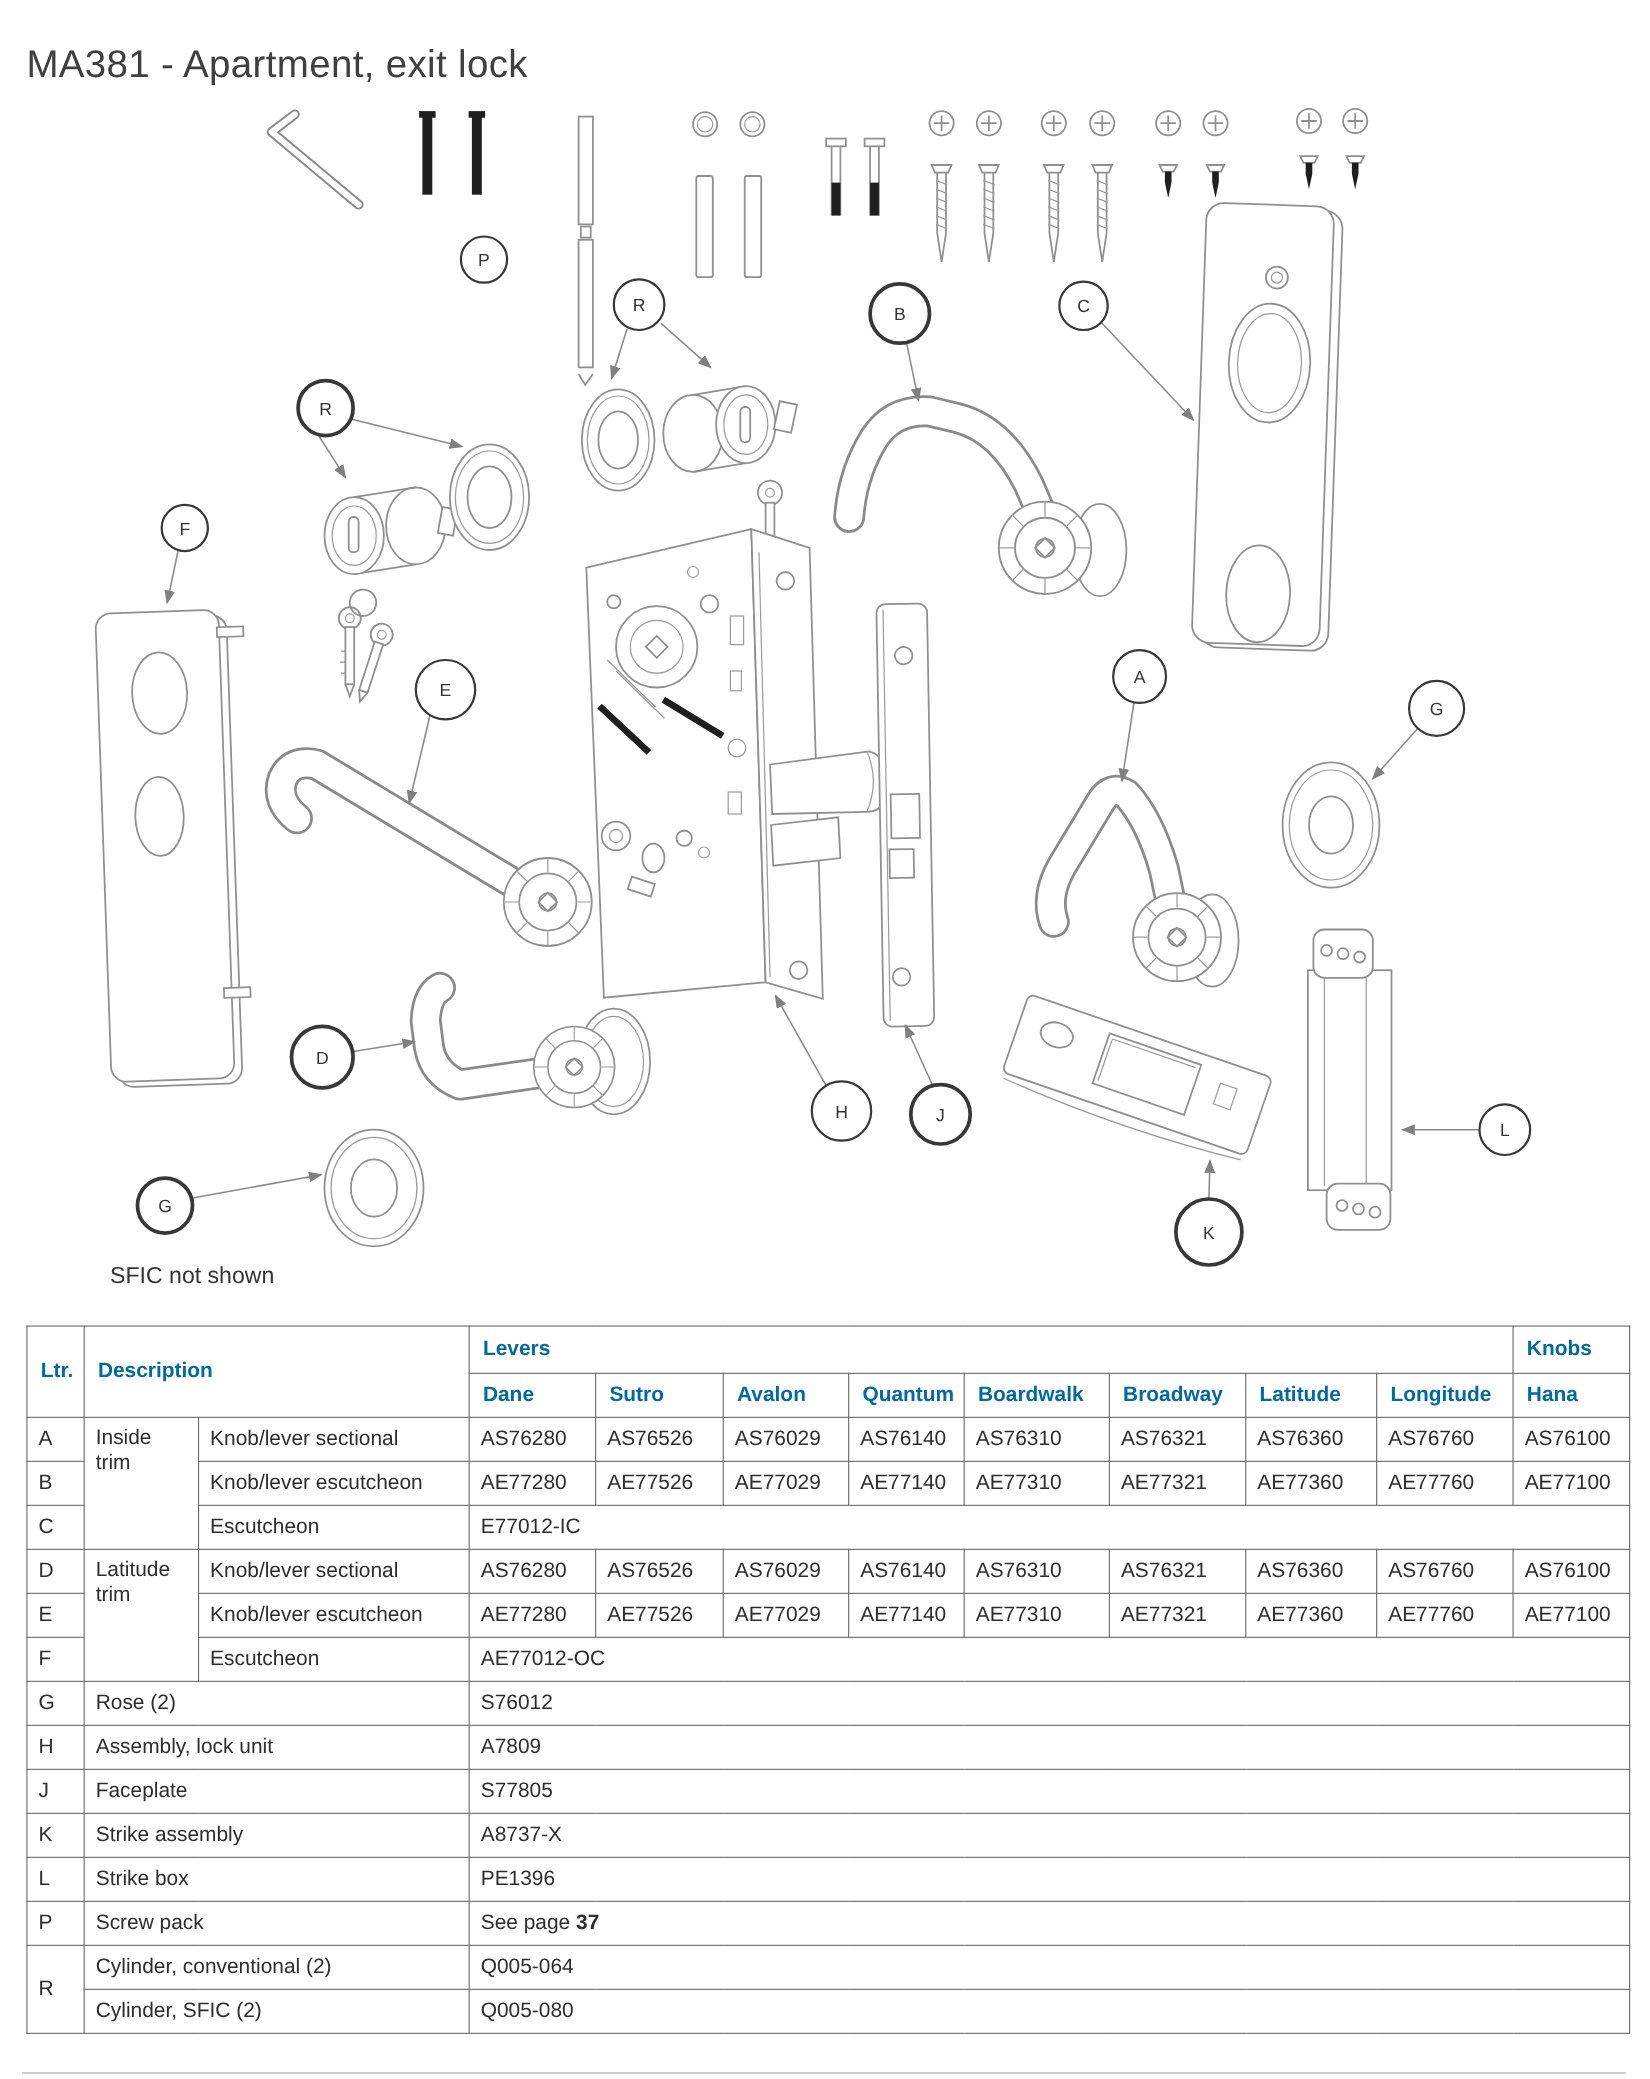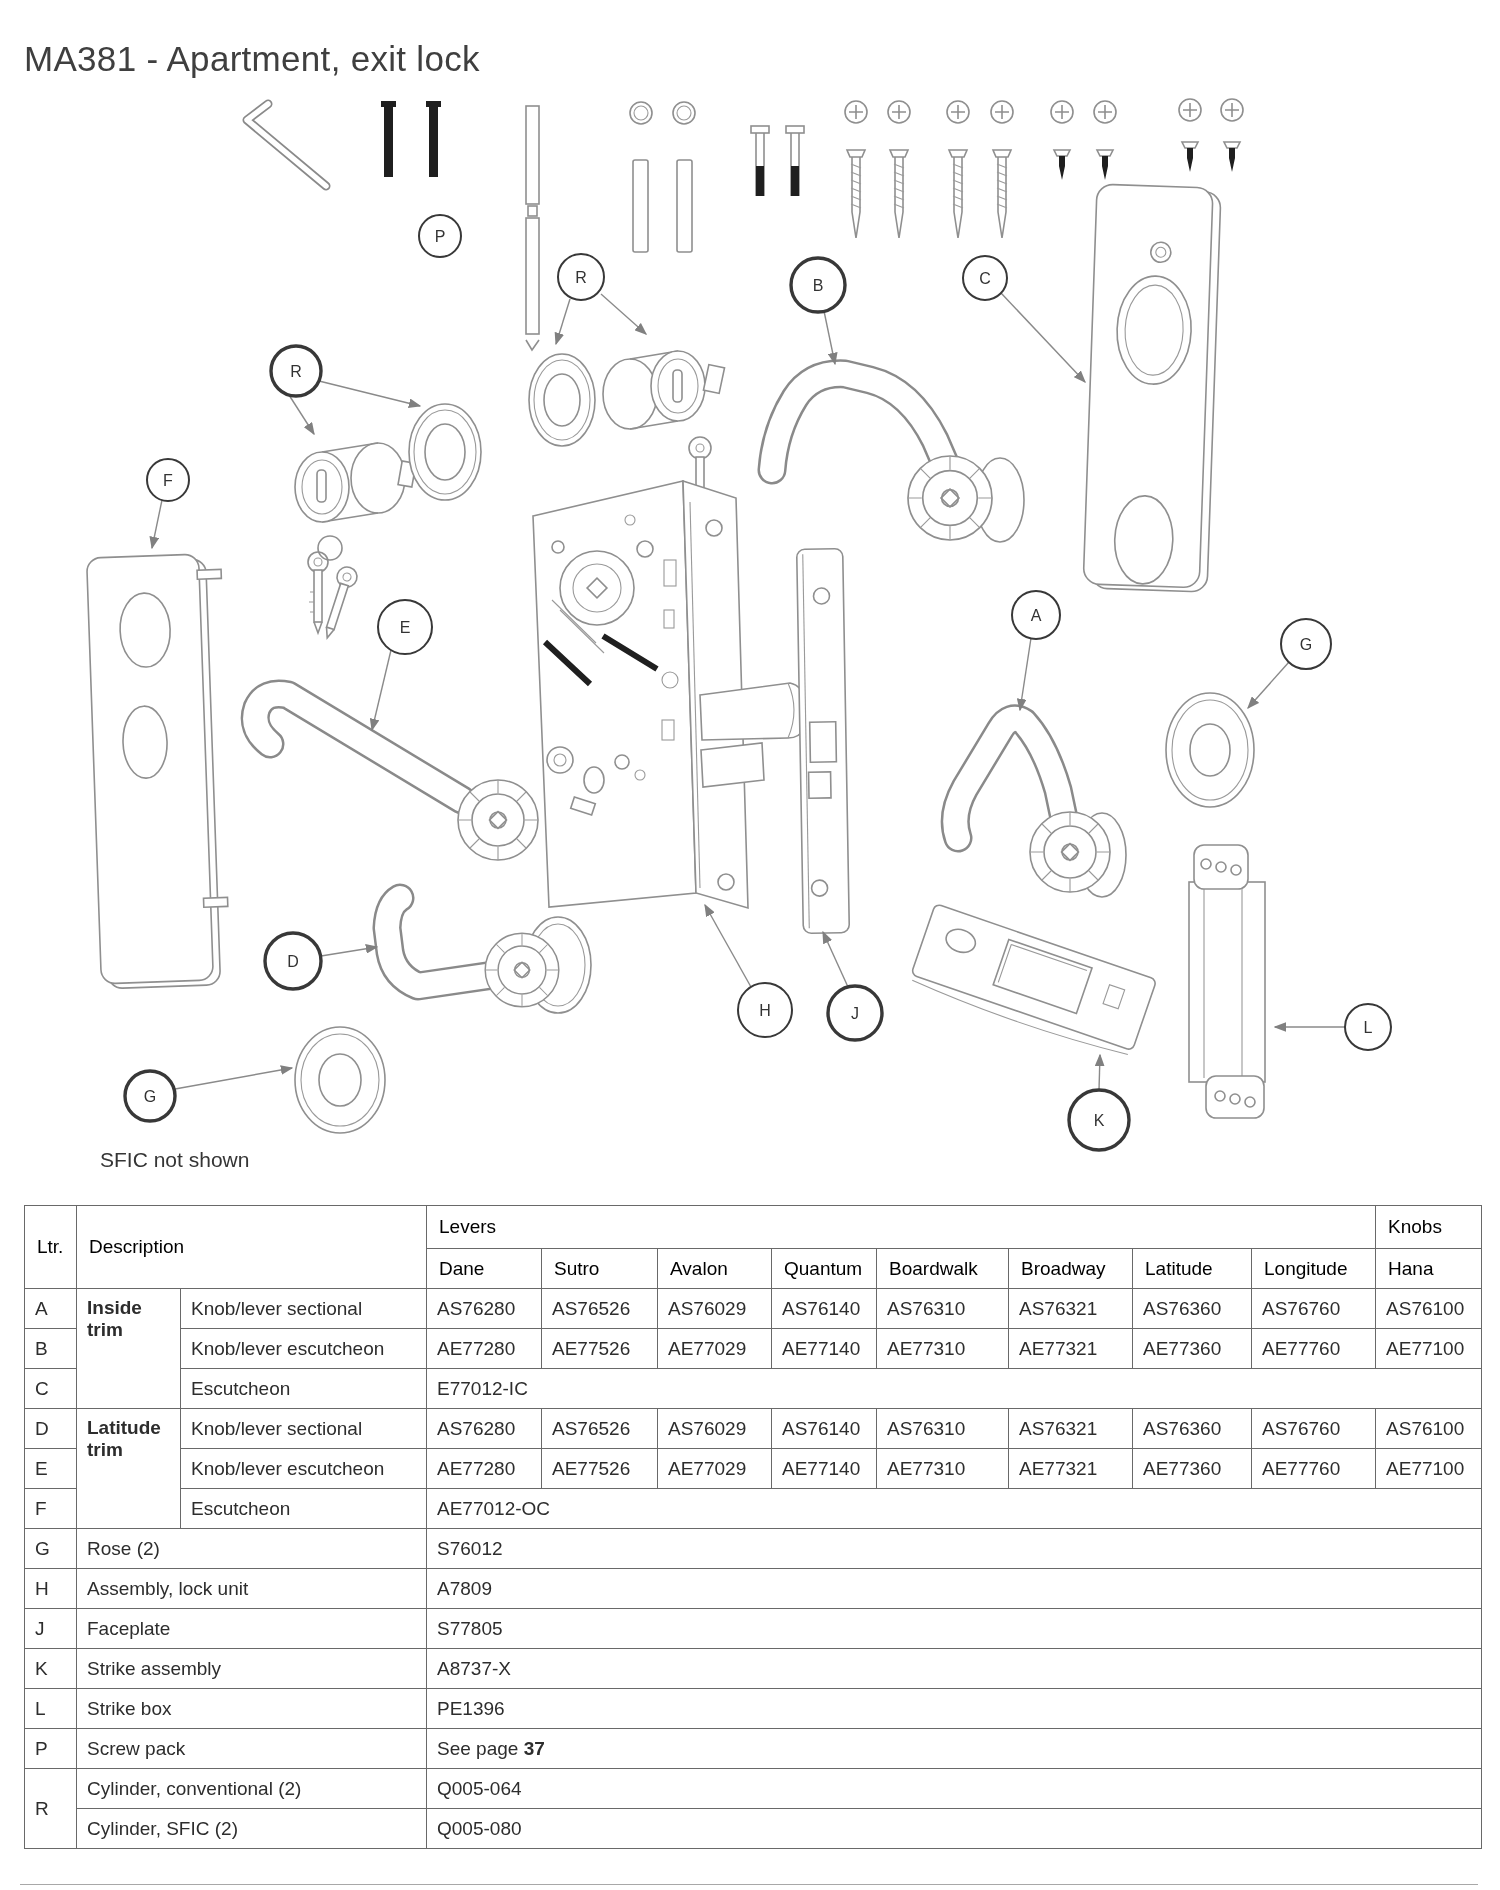--- a/index.html
+++ b/index.html
@@ -11,24 +11,24 @@
   svg .lnf{stroke:#8f8f8f;stroke-width:1.6;fill:#ffffff;}
   svg .thin{stroke:#9a9a9a;stroke-width:1.1;fill:none;}
   svg .blk{fill:#1f1f1f;stroke:none;}
   svg .tube-o{stroke:#8a8a8a;stroke-width:29;fill:none;stroke-linecap:round;stroke-linejoin:round;}
   svg .tube-i{stroke:#ffffff;stroke-width:24;fill:none;stroke-linecap:round;stroke-linejoin:round;}
   svg .lead{stroke:#8a8a8a;stroke-width:1.4;fill:none;}
   svg .co{fill:#ffffff;stroke:#383838;}
   svg .co-txt{font-family:"Liberation Sans",sans-serif;font-size:16px;fill:#333;text-anchor:middle;}
   table.parts{position:absolute;left:24px;top:1205px;border-collapse:collapse;table-layout:fixed;width:1457px;font-size:19px;color:#2d2d2d;}
   table.parts th,table.parts td{border:1px solid #696969;padding:2px 10px;text-align:left;vertical-align:middle;line-height:1.15;}
-  table.parts th{font-weight:normal;color:#000000;padding-left:12px;}
+  table.parts th{font-weight:bold;color:#0369a1;padding-left:12px;}
   table.parts tr{height:40px;}
   table.parts thead tr:first-child{height:43px;}
-  table.parts td.group{vertical-align:top;padding-top:8px;font-weight:bold;}
+  table.parts td.group{vertical-align:top;padding-top:8px;}
   .bottom-rule{position:absolute;left:20px;top:1884px;width:1458px;border-top:1px solid #a8a8a8;height:0;}
 </style>
 </head>
 <body>
 
 <h1 class="page-title">MA381 - Apartment, exit lock</h1>
 
 <svg class="diagram" viewBox="0 0 1500 1890" xmlns="http://www.w3.org/2000/svg">
   <defs>
     <marker id="arr" markerWidth="9" markerHeight="7" refX="8" refY="3.5" orient="auto">

